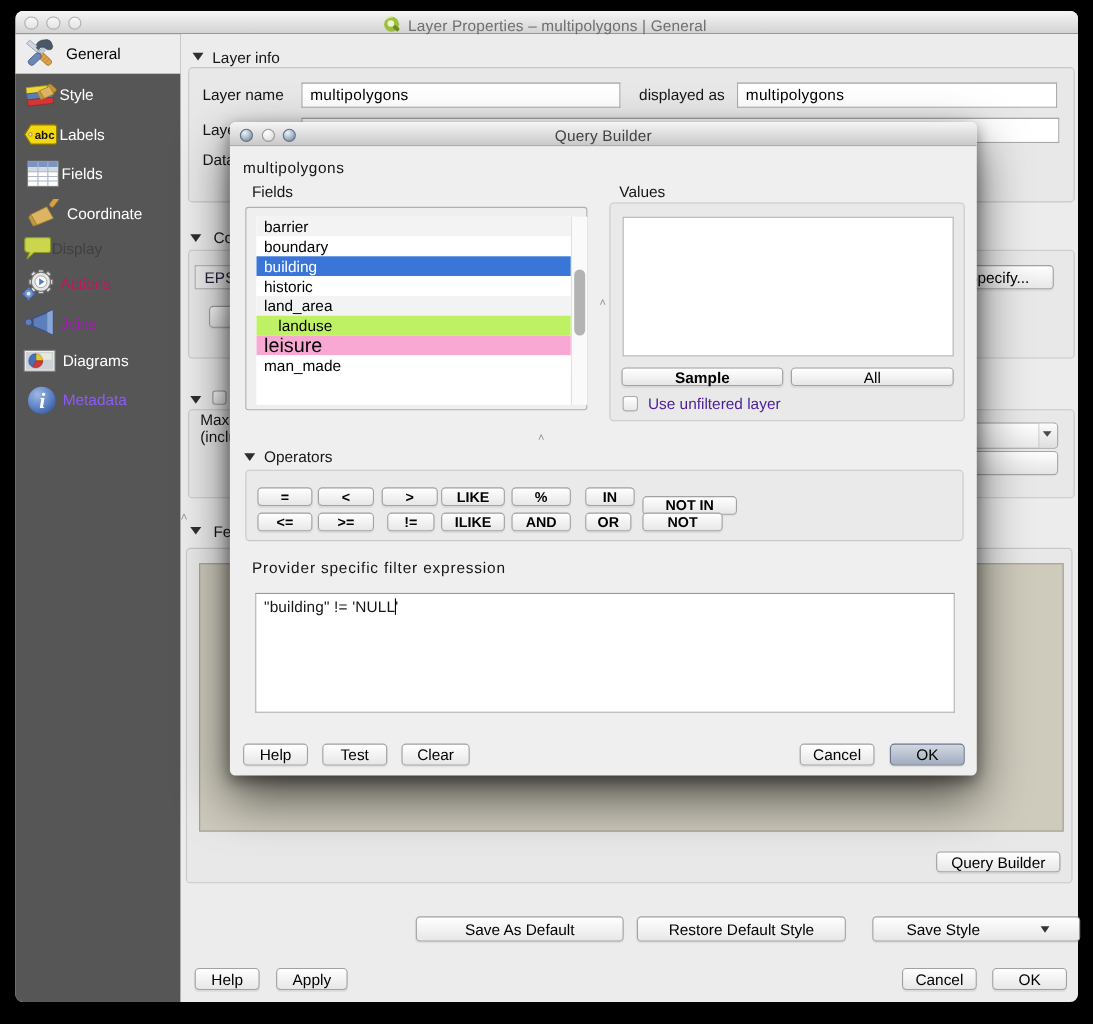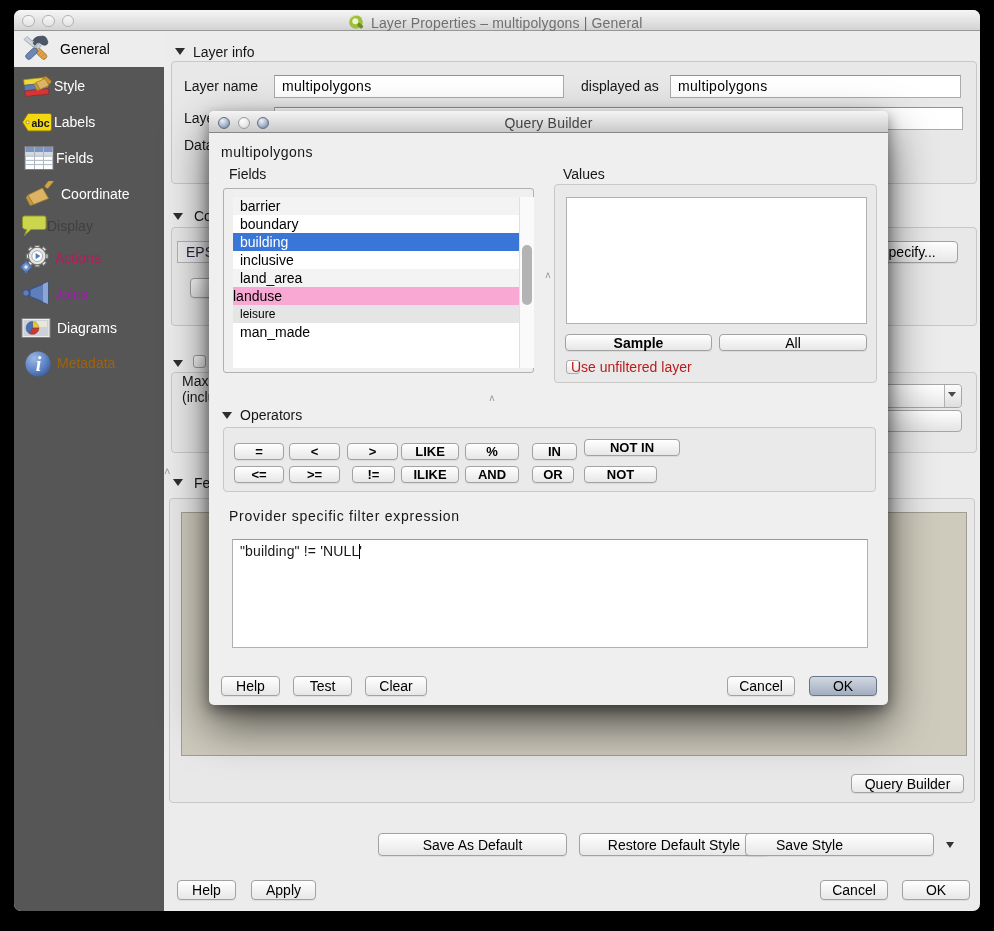--- a/index.html
+++ b/index.html
@@ -145,21 +145,21 @@
   </svg>
   <div class="lbl" style="left:46px;top:32px;color:#000;font-size:14px">General</div>
   <div class="lbl" style="left:40px;top:69px;color:#fff;font-size:14px">Style</div>
   <div class="lbl" style="left:40px;top:105px;color:#fff;font-size:14px">Labels</div>
   <div class="lbl" style="left:42px;top:141px;color:#fff;font-size:14px">Fields</div>
   <div class="lbl" style="left:47px;top:177px;color:#fff;font-size:14px">Coordinate</div>
   <div class="lbl" style="left:33px;top:209px;color:#404040;font-size:14px">Display</div>
   <div class="lbl" style="left:41px;top:241px;color:#be185d;font-size:14px">Actions</div>
   <div class="lbl" style="left:41px;top:277px;color:#a21caf;font-size:14px">Joins</div>
   <div class="lbl" style="left:43px;top:311px;color:#fff;font-size:14px">Diagrams</div>
-  <div class="lbl" style="left:43px;top:346px;color:#a16207;font-size:14px">Metadata</div>
+  <div class="lbl" style="left:43px;top:346px;color:#8b5cf6;font-size:14px">Metadata</div>
 
   <div class="tri" style="left:161px;top:38px"></div>
   <div class="lbl" style="left:179px;top:35px">Layer info</div>
   <div class="gbox" style="left:157px;top:51px;width:806px;height:123px"></div>
   <div class="lbl" style="left:170px;top:69px">Layer name</div>
   <div class="input" style="left:260px;top:65px;width:290px;height:23px">multipolygons</div>
   <div class="lbl" style="left:567px;top:69px">displayed as</div>
   <div class="input" style="left:656px;top:65px;width:291px;height:23px">multipolygons</div>
   <div class="lbl" style="left:170px;top:101px">Layer source</div>
   <div class="input" style="left:260px;top:97px;width:689px;height:23px"></div>
@@ -193,21 +193,21 @@
 
   <div class="tri" style="left:159px;top:469px"></div>
   <div class="lbl" style="left:180px;top:466px">Feature subset</div>
   <div class="gbox" style="left:155px;top:488px;width:806px;height:305px"></div>
   <div class="abs" style="left:167px;top:502px;width:786px;height:244px;background:#cecabc;
       border:1px solid #a09d92"></div>
   <div class="btn" style="left:837px;top:764px;width:113px;height:19px">Query Builder</div>
 
   <div class="btn" style="left:364px;top:823px;width:189px;height:23px">Save As Default</div>
   <div class="btn" style="left:565px;top:823px;width:190px;height:23px">Restore Default Style</div>
-  <div class="btn" style="left:731px;top:823px;width:189px;height:23px;padding-right:60px">Save Style</div>
+  <div class="btn" style="left:779px;top:823px;width:189px;height:23px;padding-right:60px">Save Style</div>
   <div class="abs" style="left:932px;top:832px;width:0;height:0;border-left:4.5px solid transparent;
       border-right:4.5px solid transparent;border-top:6px solid #333"></div>
   <div class="btn" style="left:163px;top:870px;width:59px;height:20px">Help</div>
   <div class="btn" style="left:237px;top:870px;width:65px;height:20px">Apply</div>
   <div class="btn" style="left:806px;top:870px;width:68px;height:20px">Cancel</div>
   <div class="btn" style="left:888px;top:870px;width:68px;height:20px">OK</div>
 </div>
 
 <div id="dlg" class="abs" style="left:209px;top:111px;width:679px;height:594px;background:#efefef;
     border-radius:5px;box-shadow:0 20px 45px rgba(0,0,0,.62),0 5px 14px rgba(0,0,0,.42)">
@@ -225,50 +225,50 @@
 
   <div class="lbl" style="left:12px;top:34px;letter-spacing:.5px">multipolygons</div>
   <div class="lbl" style="left:20px;top:56px">Fields</div>
   <div class="lbl" style="left:354px;top:56px">Values</div>
 
   <div class="abs" style="left:14px;top:77px;width:311px;height:185px;border:1px solid #b0b0b0;border-radius:3px"></div>
   <div class="abs" style="left:24px;top:86px;width:286px;height:171px;background:#fff;overflow:hidden">
     <div style="height:18px;background:#f3f3f3;font-size:14px;line-height:18px;padding-left:7px">barrier</div>
     <div style="height:18px;background:#fff;font-size:14px;line-height:18px;padding-left:7px">boundary</div>
     <div style="height:18px;background:#3a76d8;color:#fff;font-size:14px;line-height:18px;padding-left:7px">building</div>
-    <div style="height:18px;background:#fff;font-size:14px;line-height:18px;padding-left:7px">inclusive</div>
+    <div style="height:18px;background:#fff;font-size:14px;line-height:18px;padding-left:7px">historic</div>
     <div style="height:18px;background:#f3f3f3;font-size:14px;line-height:18px;padding-left:7px">land_area</div>
-    <div style="height:18px;background:#f9a8d4;font-size:14px;line-height:18px;padding-left:0">landuse</div>
-    <div style="height:18px;background:#e5e5e5;font-size:12px;line-height:18px;padding-left:7px">leisure</div>
+    <div style="height:18px;background:#bef264;font-size:14px;line-height:18px;padding-left:20px">landuse</div>
+    <div style="height:18px;background:#f9a8d4;font-size:18px;line-height:18px;padding-left:7px">leisure</div>
     <div style="height:18px;background:#fff;font-size:14px;line-height:18px;padding-left:7px">man_made</div>
   </div>
   <div class="abs" style="left:310px;top:86px;width:14.5px;height:171px;background:#fafafa;border-left:1px solid #e0e0e0"></div>
   <div class="abs" style="left:312.5px;top:134px;width:10px;height:60px;background:#b3b3b3;border-radius:5px"></div>
 
   <div class="gbox" style="left:345px;top:73px;width:323px;height:199px;background:#e9e9e9"></div>
   <div class="abs" style="left:357px;top:86px;width:301px;height:127px;background:#fff;border:1px solid #b0b0b0"></div>
   <div class="btn" style="left:356px;top:223px;width:147px;height:17px;font-weight:700">Sample</div>
   <div class="btn" style="left:510px;top:223px;width:148px;height:17px;font-weight:400">All</div>
   <div class="abs" style="left:357px;top:249px;width:14px;height:14px;background:linear-gradient(#fff,#e8e8e8);
       border:1px solid #ababab;border-radius:3px"></div>
-  <div class="lbl" style="left:362px;top:249px;color:#b91c1c">Use unfiltered layer</div>
+  <div class="lbl" style="left:380px;top:249px;color:#4c1d95">Use unfiltered layer</div>
 
   <div class="abs" style="left:336px;top:160px;width:9px;height:9px;color:#8f8f8f;font-size:10px;line-height:9px">˄</div>
   <div class="abs" style="left:280px;top:283px;width:9px;height:9px;color:#8f8f8f;font-size:10px;line-height:9px">˄</div>
 
   <div class="tri" style="left:13px;top:301px"></div>
   <div class="lbl" style="left:31px;top:297px">Operators</div>
   <div class="gbox" style="left:14px;top:316px;width:653px;height:65px;background:#eaeaea"></div>
   <div class="btn opb" style="left:25px;top:332px;width:50px;height:17px">=</div>
   <div class="btn opb" style="left:80px;top:332px;width:51px;height:17px">&lt;</div>
   <div class="btn opb" style="left:138px;top:332px;width:51px;height:17px">&gt;</div>
   <div class="btn opb" style="left:192px;top:332px;width:58px;height:17px">LIKE</div>
   <div class="btn opb" style="left:256px;top:332px;width:54px;height:17px">%</div>
   <div class="btn opb" style="left:323px;top:332px;width:45px;height:17px">IN</div>
-  <div class="btn opb" style="left:375px;top:328px;width:96px;height:17px">NOT IN</div>
+  <div class="btn opb" style="left:375px;top:340px;width:86px;height:17px">NOT IN</div>
   <div class="btn opb" style="left:25px;top:355px;width:50px;height:17px">&lt;=</div>
   <div class="btn opb" style="left:80px;top:355px;width:51px;height:17px">&gt;=</div>
   <div class="btn opb" style="left:143px;top:355px;width:43px;height:17px">!=</div>
   <div class="btn opb" style="left:192px;top:355px;width:58px;height:17px">ILIKE</div>
   <div class="btn opb" style="left:256px;top:355px;width:54px;height:17px">AND</div>
   <div class="btn opb" style="left:323px;top:355px;width:42px;height:17px">OR</div>
   <div class="btn opb" style="left:375px;top:355px;width:73px;height:17px">NOT</div>
 
   <div class="lbl" style="left:20px;top:398px;letter-spacing:.75px">Provider specific filter expression</div>
   <div class="abs" style="left:23px;top:428px;width:636px;height:109px;background:#fff;

